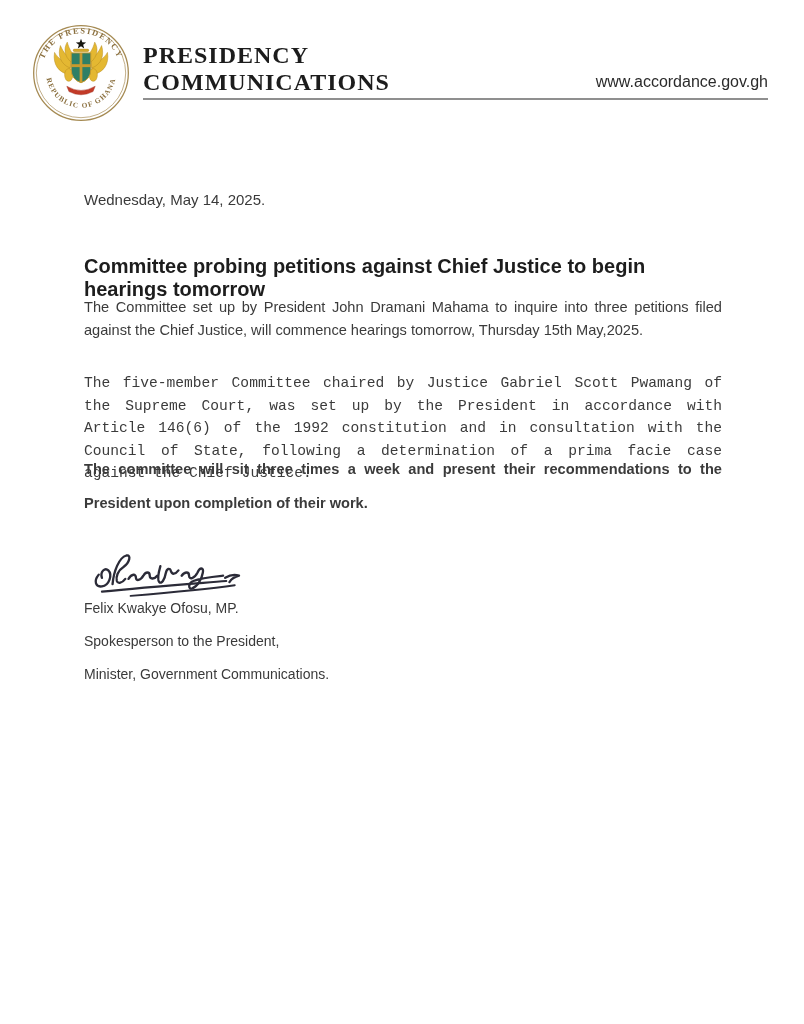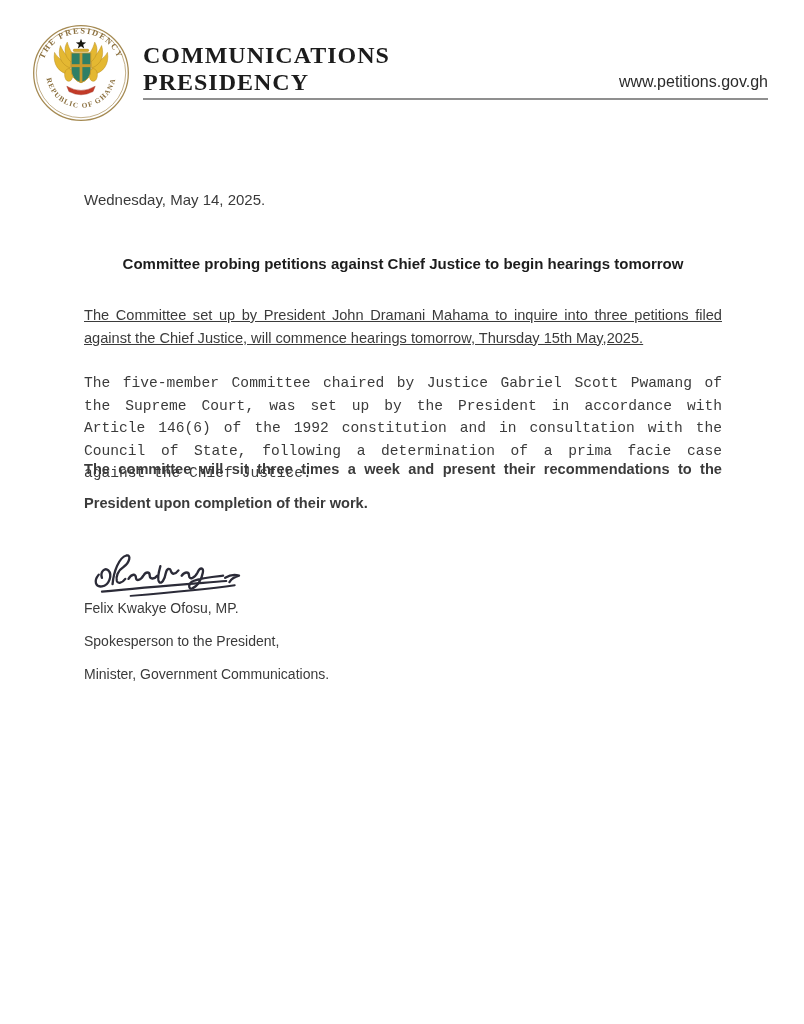--- a/index.html
+++ b/index.html
@@ -48,34 +48,33 @@
   .date-line {
     position: absolute;
     left: 84px; right: 82px; top: 191px;
     text-align: left;
     font-size: 15px;
     color: #3a3a3a;
   }
   .headline {
     position: absolute;
     left: 84px; right: 82px; top: 255px;
-    text-align: center;
-    font-size: 15px;
+    font-size: 20px;
     font-weight: bold;
     color: #1d1d1d;
   }
   .para {
     position: absolute;
     left: 84px; right: 82px;
     font-size: 14.6px;
     line-height: 22.5px;
     text-align: justify;
     color: #3b3b3b;
   }
-  .para-1 { top: 304px; text-decoration: underline; }
+  .para-1 { top: 296px; }
   .para-2 { top: 372px; font-family: Liberation Mono, monospace; }
   .para-3 { top: 452px; line-height: 34px; font-weight: bold; }
 
   
   .signature {
     position: absolute;
     left: 86px; top: 540px;
     width: 170px; height: 65px;
   }
   .sig-line {
@@ -132,25 +131,25 @@
 
         <path d="M40,29.5 h20 v17 q0,10 -10,13.5 q-10,-3.5 -10,-13.5 z" fill="#2e7f66" stroke="#c79a2e" stroke-width="1"></path>
         <rect x="48.6" y="29.5" width="2.8" height="30" fill="#c79a2e"></rect>
         <rect x="40" y="41" width="20" height="3" fill="#c79a2e"></rect>
 
         <path d="M35.5,63.5 q14.5,8.5 29,0 l-2.2,5.5 q-12.3,6.5 -24.6,0 z" fill="#c23a28" stroke="#9a2b1d" stroke-width="0.4"></path>
       </g>
     </svg>
 
     <div class="org-title">
+      <div>PRESIDENCY</div>
       <div>COMMUNICATIONS</div>
-      <div>PRESIDENCY</div>
     </div>
 
-    <div class="website">www.petitions.gov.gh</div>
+    <div class="website">www.accordance.gov.gh</div>
 
     <div class="divider"></div>
   </div>
 
   <div>
     <div class="date-line">Wednesday, May 14, 2025.</div>
 
     <div class="headline">Committee probing petitions against Chief Justice to begin hearings tomorrow</div>
 
     <p class="para para-1">The Committee set up by President John Dramani Mahama to inquire into three petitions filed against the Chief Justice, will commence hearings tomorrow, Thursday 15th May,2025.</p>

